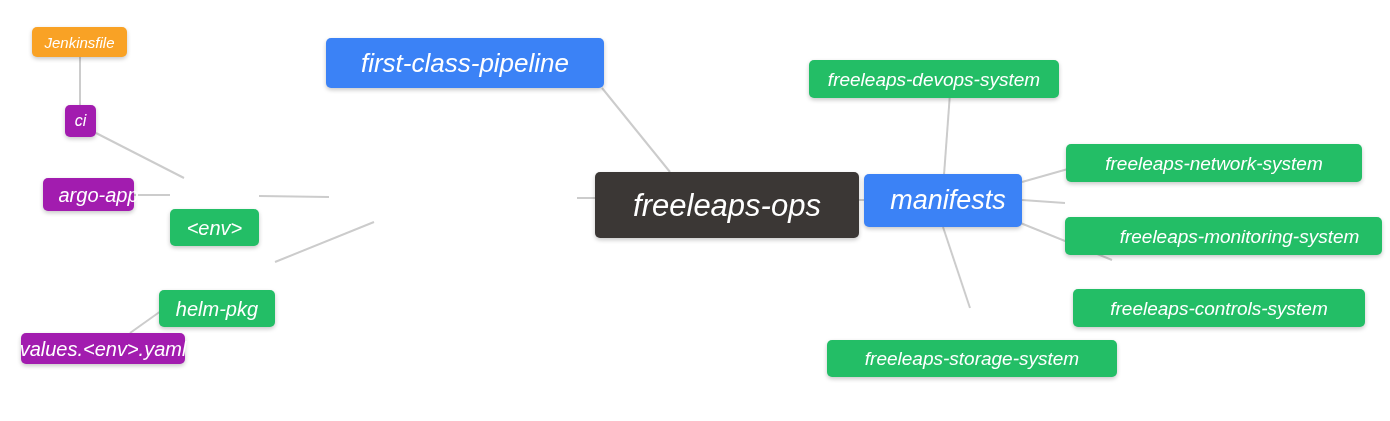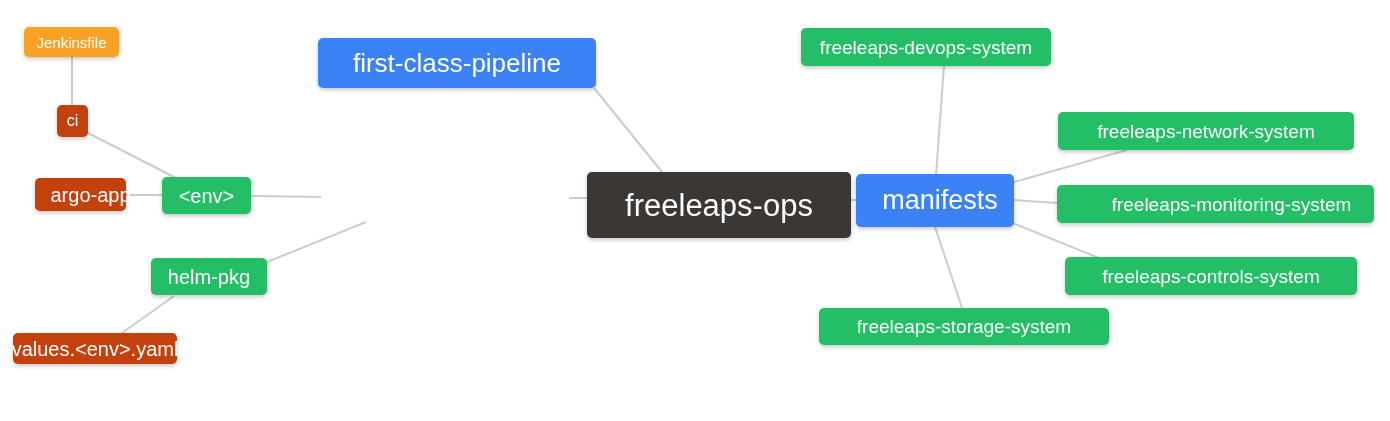--- a/index.html
+++ b/index.html
@@ -1,33 +1,33 @@
 <!DOCTYPE html>
 <html><head>
 <meta charset="utf-8">
 <style>
   html,body{margin:0;padding:0;}
   body{
     width:1390px;height:421px;position:relative;background:#ffffff;
     font-family:"Liberation Sans",sans-serif;overflow:hidden;
   }
-  #canvas{position:absolute;left:4px;top:0;width:1226px;height:421px;}
+  #canvas{position:absolute;left:12px;top:0;width:1226px;height:421px;font-style:italic;}
   svg.edges{position:absolute;left:0;top:0;z-index:1;}
   svg.edges line{stroke:#cccccc;stroke-width:2;fill:none;}
   .node{
     position:absolute;z-index:2;color:#ffffff;
     display:flex;align-items:center;justify-content:center;
     border-radius:5px;box-sizing:border-box;white-space:nowrap;
     box-shadow:0 2px 4px rgba(0,0,0,0.22);
     cursor:pointer;line-height:1;
   }
   .bg-root{background:#3b3735;}
   .bg-blue{background:#3b82f6;}
-  .bg-green{background:#23be66;}
-  .bg-red{background:#c2410c;}
+  .bg-green{background:#23be66;margin-top:32px;}
+  .bg-red{background:#a21caf;}
   .bg-orange{background:#f9a225;}
 </style>
 </head>
 <body>
 
 <div id="canvas">
 
   <svg class="edges" width="1390" height="421">
     <line x1="68" y1="57" x2="68" y2="105"></line>
     <line x1="84" y1="133" x2="172" y2="178"></line>

